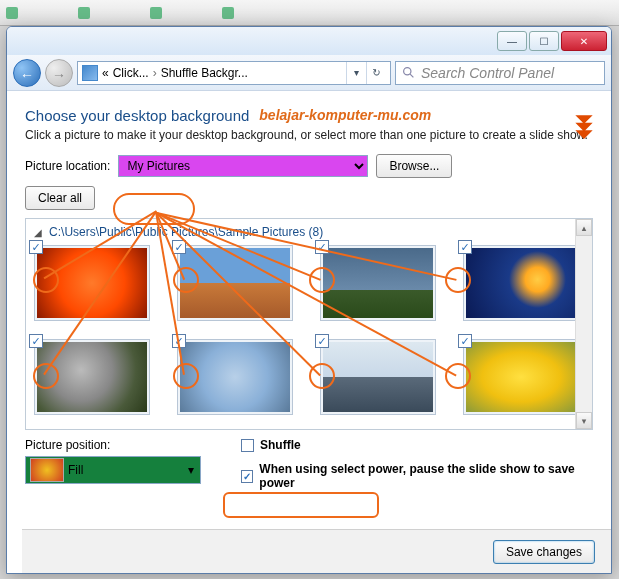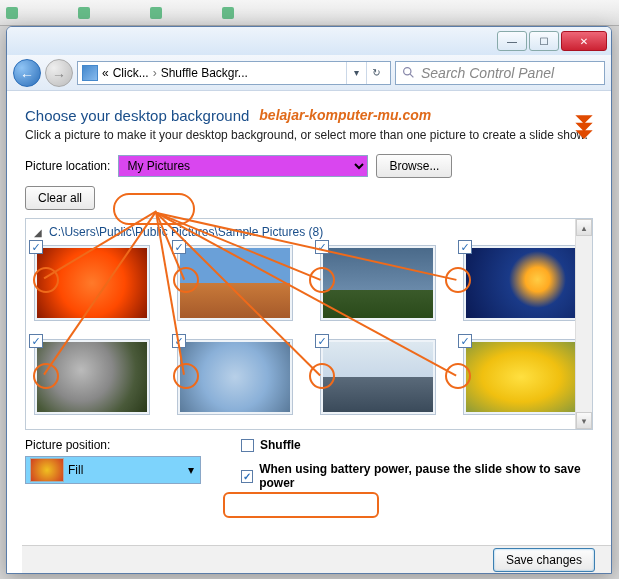--- a/index.html
+++ b/index.html
@@ -50,26 +50,26 @@
   .img-desert { background: linear-gradient(#6aa0d8 0%, #6aa0d8 50%, #c97a3a 50%, #a65a2a 100%); }
   .img-lighthouse { background: linear-gradient(#4a6a8a 0%, #6a8aaa 60%, #3a5a2a 60%, #2a4a1a 100%); }
   .img-jellyfish { background: radial-gradient(circle at 65% 45%, #ffcc44 0%, #ffaa22 15%, #1a3a88 35%, #0a1a55 100%); }
   .img-koala { background: radial-gradient(circle at 40% 40%, #bbb 0%, #888 40%, #4a5a3a 70%, #2a3a1a 100%); }
   .img-hydrangea { background: radial-gradient(circle at 50% 50%, #b8d0e8 0%, #8ab0d8 50%, #5a7a9a 100%); }
   .img-penguins { background: linear-gradient(#dde8f0 0%, #c8d8e8 50%, #5a6a7a 50%, #3a4a5a 100%); }
   .img-tulips { background: radial-gradient(ellipse at 50% 50%, #ffe040 0%, #f0c010 50%, #8a9a3a 100%); }
 
   .bottom-opts { display: flex; gap: 40px; margin-top: 8px; font-size: 12px; }
   .opt-col { display: flex; flex-direction: column; gap: 4px; }
-  .fill-combo { display: flex; align-items: center; border: 1px solid #8aa7c7; height: 28px; width: 176px; background: #7dd3fc; }
+  .fill-combo { display: flex; align-items: center; border: 1px solid #8aa7c7; height: 28px; width: 176px; background: #15803d; }
   .fill-prev { width: 34px; height: 24px; margin: 0 4px; background: radial-gradient(circle,#f0c020,#d04020); border: 1px solid #aaa; }
   .chkline { display: flex; align-items: center; gap: 6px; font-size: 12px; font-weight: bold; }
   .chkbox { width: 13px; height: 13px; border: 1px solid #5a7ca8; background: #fff; display: flex; align-items: center; justify-content: center; font-size: 10px; color: #2a6db8; }
 
-  .footer { position: absolute; left: 15px; right: 0; bottom: 0; height: 28px; background: #f1f1f1; border-top: 1px solid #d0d0d0; display: flex; justify-content: flex-end; align-items: center; gap: 16px; padding: 0 16px; }
+  .footer { position: absolute; left: 15px; right: 0; bottom: 0; height: 44px; background: #f1f1f1; border-top: 1px solid #d0d0d0; display: flex; justify-content: flex-end; align-items: center; gap: 16px; padding: 0 16px; }
 
   .annot-arrow { position: absolute; top: 86px; right: 14px; width: 26px; height: 26px; }
   .annot-arrow svg { width: 100%; height: 100%; }
 
   .annot-circle { position: absolute; border: 2px solid #ef6a1a; border-radius: 50%; pointer-events: none; }
   .annot-line { position: absolute; background: #ef6a1a; height: 2px; transform-origin: 0 0; pointer-events: none; }
   .annot-rect { position: absolute; border: 2px solid #ef6a1a; border-radius: 6px; pointer-events: none; }
 
   .scrollbar-v { position:absolute; top:0; right:0; bottom:0; width:17px; background:#f0f0f0; border-left:1px solid #ddd; display:flex; flex-direction:column; }
   .sb-btn { height:17px; background:linear-gradient(#fafafa,#e0e0e0); border:1px solid #ccc; display:flex; align-items:center; justify-content:center; font-size:9px; color:#666; }
@@ -200,21 +200,21 @@
       </div>
       <div class="opt-col" style="flex:1">
         <div style="display:flex; gap:18px; align-items:center">
           <div class="chkline">
             <div class="chkbox"></div>
             <span>Shuffle</span>
           </div>
         </div>
         <div class="chkline" style="margin-top:6px">
           <div class="chkbox">✓</div>
-          <span>When using battery power, pause the slide show to save power</span>
+          <span>When using select power, pause the slide show to save power</span>
         </div>
       </div>
     </div>
   </div>
 
   <div class="footer">
     <button class="win default">Save changes</button>
   </div>
 
   <div class="annot-arrow">

